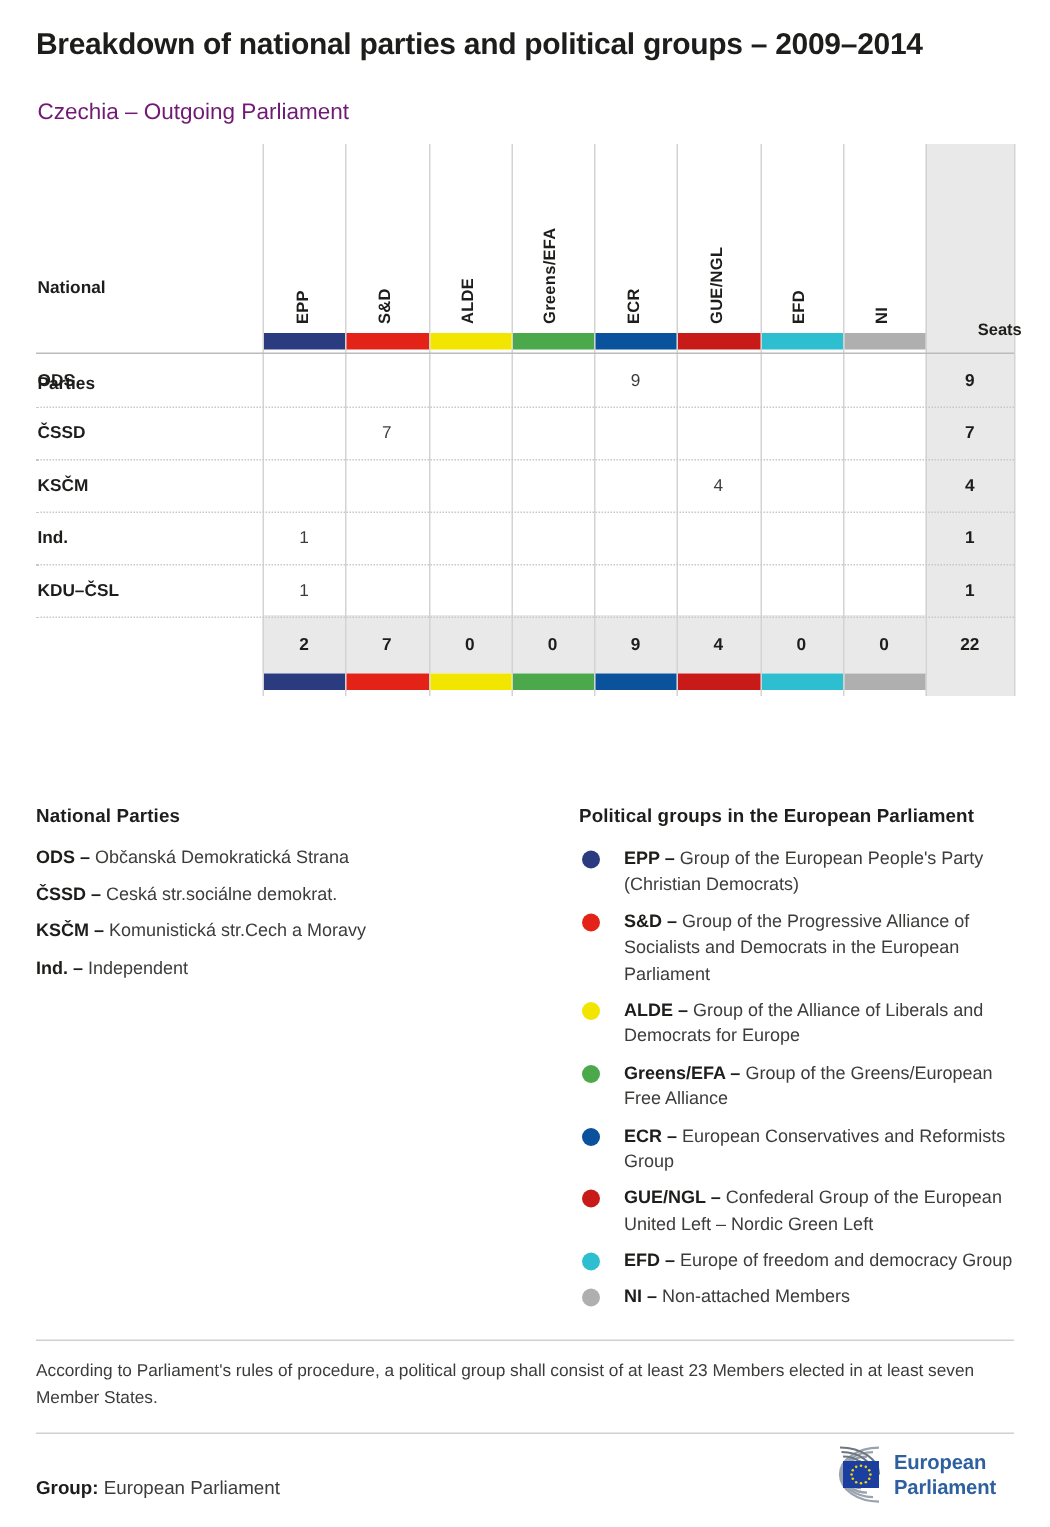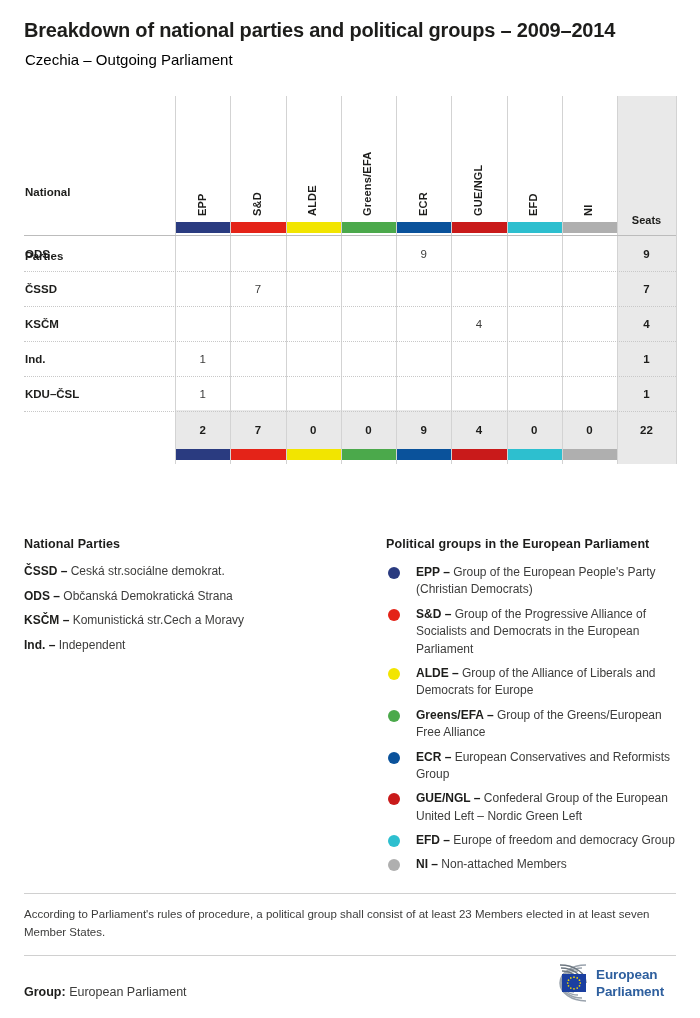--- a/index.html
+++ b/index.html
@@ -13,22 +13,22 @@
   }
   .page{position:relative;width:700px;height:1018px;}
 
   
   .title{
     position:absolute;left:24px;top:19px;
     font-size:20px;font-weight:bold;letter-spacing:-0.2px;
     color:#1d1d1b;
   }
   .subtitle{
-    position:absolute;left:25px;top:51px;
-    font-size:15px;font-weight:normal;color:#000000;
+    position:absolute;left:25px;top:66px;
+    font-size:15px;font-weight:normal;color:#701a75;
   }
 
   
   .table{
     position:absolute;left:24px;top:96px;
     width:652px;height:368px;
   }
   .seats-bg{
     position:absolute;left:593px;top:0;width:59px;height:368px;
     background:#e9e9e9;
@@ -61,21 +61,21 @@
     position:absolute;left:1px;
     font-size:11.5px;font-weight:bold;color:#1d1d1b;
   }
   .cell{
     position:absolute;
     font-size:11.5px;color:#3c3c3b;text-align:center;
   }
   .cell.bold{font-weight:bold;color:#1d1d1b;}
   .seats-head{
     position:absolute;
-    font-size:11px;font-weight:bold;color:#1d1d1b;text-align:center;
+    font-size:11px;font-weight:bold;color:#1d1d1b;text-align:center;padding-left:20px;
   }
   .totals-bg{
     position:absolute;left:151px;top:314px;width:442px;height:39px;
     background:#e9e9e9;
   }
 
   
   .legend-left{position:absolute;left:24px;top:537px;width:330px;}
   .legend-right{position:absolute;left:386px;top:537px;width:290px;}
   .legend-title{
@@ -200,22 +200,22 @@
         <div class="cell bold" style="left: 427.25px; width: 55.25px; top: 328px;">4</div>
         <div class="cell bold" style="left: 482.5px; width: 55.25px; top: 328px;">0</div>
         <div class="cell bold" style="left: 537.75px; width: 55.25px; top: 328px;">0</div>
         <div class="cell bold" style="left: 593px; width: 59px; top: 328px;">22</div>
       </div>
   </div>
 
   <div class="legend-left">
     <div class="legend-title">National Parties</div>
     <div id="np-list">
+        <div class="np-entry"><b>ODS –</b><span> Občanská Demokratická Strana</span></div>
         <div class="np-entry"><b>ČSSD –</b><span> Ceská str.sociálne demokrat.</span></div>
-        <div class="np-entry"><b>ODS –</b><span> Občanská Demokratická Strana</span></div>
         <div class="np-entry"><b>KSČM –</b><span> Komunistická str.Cech a Moravy</span></div>
         <div class="np-entry"><b>Ind. –</b><span> Independent</span></div>
       </div>
   </div>
 
   <div class="legend-right">
     <div class="legend-title">Political groups in the European Parliament</div>
     <div class="pg-list" id="pg-list">
         <div class="pg-entry"><span class="pg-dot" style="background: rgb(42, 59, 128);"></span><b>EPP –</b><span> Group of the European People's Party (Christian Democrats)</span></div>
         <div class="pg-entry"><span class="pg-dot" style="background: rgb(228, 35, 24);"></span><b>S&amp;D –</b><span> Group of the Progressive Alliance of Socialists and Democrats in the European Parliament</span></div>

